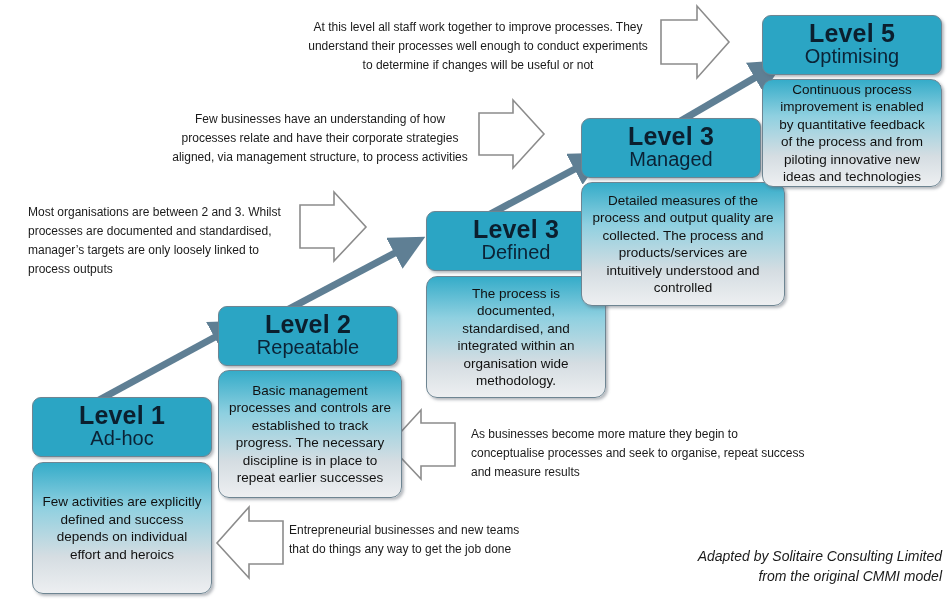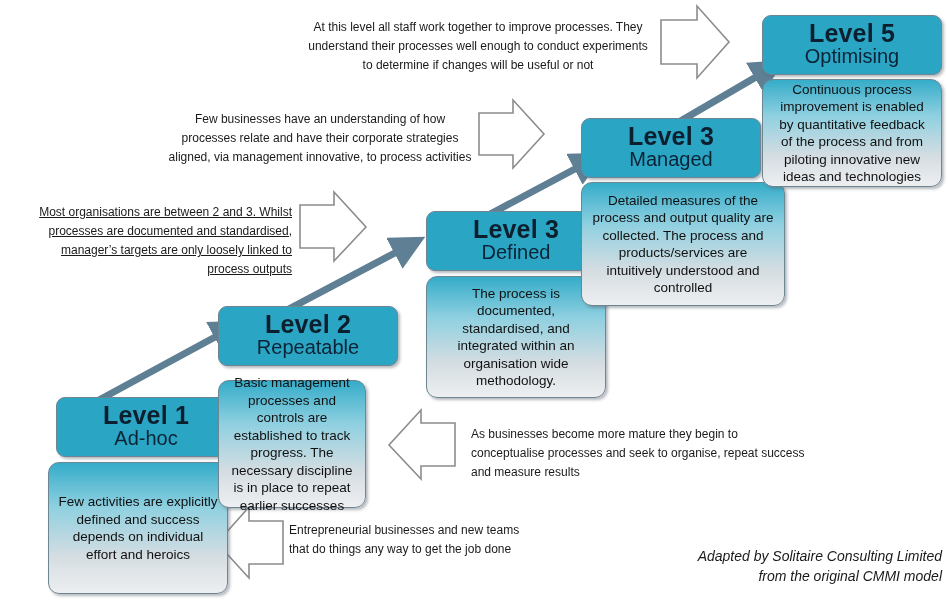--- a/index.html
+++ b/index.html
@@ -61,21 +61,21 @@
   }
 
   
   .note{
     position:absolute;
     z-index:2;
     color:#1a1a1a;
     font-size:12px;
     line-height:19px;
   }
-  .note.right{text-align:right;text-decoration:underline;}
+  .note.right{}
   .note.left{text-align:left;}
   .note.center{text-align:center;}
 
   .credit{
     position:absolute;
     z-index:2;
     font-style:italic;
     font-size:14px;
     line-height:20px;
     text-align:right;
@@ -109,33 +109,33 @@
 
       <path d="M300,205 L334,205 L334,192 L366,227 L334,261 L334,248 L300,248 Z"></path>
 
       <path d="M455,423 L421,423 L421,410 L389,445 L421,479 L421,466 L455,466 Z"></path>
 
       <path d="M283,521 L249,521 L249,507 L217,543 L249,578 L249,564 L283,564 Z"></path>
     </g>
   </svg>
 
   <div class="level" style="left:32px; top:397px; width:180px;">
-    <div class="level-head" style="width:180px;height:60px;margin-left:24px;">
+    <div class="level-head" style="width:180px;height:60px;">
       <div class="level-title">Level 1</div>
       <div class="level-sub">Ad-hoc</div>
     </div>
-    <div class="level-desc" style="width:180px;height:132px;margin-top:5px;margin-left:16px;">Few activities are explicitly defined and success depends on individual effort and heroics</div>
+    <div class="level-desc" style="width:180px;height:132px;margin-top:5px;">Few activities are explicitly defined and success depends on individual effort and heroics</div>
   </div>
 
   <div class="level" style="left:218px; top:306px; width:180px;">
     <div class="level-head" style="width:180px;height:60px;">
       <div class="level-title">Level 2</div>
       <div class="level-sub">Repeatable</div>
     </div>
-    <div class="level-desc" style="width:148px;height:128px;margin-top:14px;">Basic management processes and controls are established to track progress. The necessary discipline is in place to repeat earlier successes</div>
+    <div class="level-desc" style="width:184px;height:128px;margin-top:4px;">Basic management processes and controls are established to track progress. The necessary discipline is in place to repeat earlier successes</div>
   </div>
 
   <div class="level" style="left:398px; top:211px; width:180px;padding-left:28px;">
     <div class="level-head" style="width:180px;height:60px;">
       <div class="level-title">Level 3</div>
       <div class="level-sub">Defined</div>
     </div>
     <div class="level-desc" style="width:180px;height:122px;margin-top:5px;">The process is documented, standardised, and integrated within an organisation wide methodology.</div>
   </div>
 
@@ -150,21 +150,21 @@
   <div class="level" style="left:762px; top:15px; width:180px;">
     <div class="level-head" style="width:180px;height:60px;">
       <div class="level-title">Level 5</div>
       <div class="level-sub">Optimising</div>
     </div>
     <div class="level-desc" style="width:180px;height:108px;margin-top:4px;">Continuous process improvement is enabled by quantitative feedback of the process and from piloting innovative new ideas and technologies</div>
   </div>
 
   <div class="note center" style="left:302px; top:18px; width:352px;">At this level all staff work together to improve processes. They understand their processes  well enough to conduct experiments to determine if changes will be useful or not</div>
 
-  <div class="note center" style="left:168px; top:110px; width:304px;">Few businesses have an understanding of how processes relate and have their corporate strategies aligned, via management innovative, to process activities</div>
+  <div class="note center" style="left:168px; top:110px; width:304px;">Few businesses have an understanding of how processes relate and have their corporate strategies aligned, via management structure, to process activities</div>
 
   <div class="note right" style="left:28px; top:203px; width:264px;">Most organisations are between 2 and 3. Whilst processes are documented and standardised, manager’s targets are only loosely linked to process outputs</div>
 
   <div class="note left" style="left:471px; top:425px; width:336px;">As businesses become more mature they begin to conceptualise processes and seek to organise, repeat success and measure results</div>
 
   <div class="note left" style="left:289px; top:521px; width:246px;">Entrepreneurial businesses and new teams that do things any way to get the job done</div>
 
   <div class="credit" style="left:590px; top:546px; width:352px;">
     <div>Adapted by Solitaire Consulting Limited</div>
     <div>from the original  CMMI model</div>

